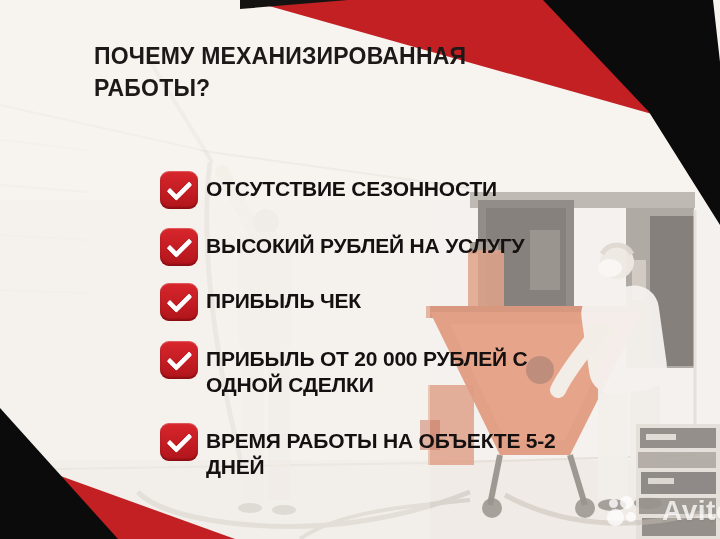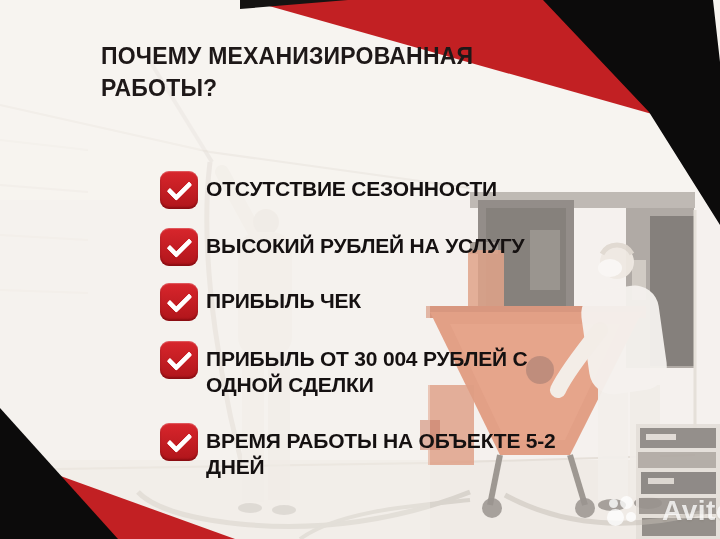--- a/index.html
+++ b/index.html
@@ -23,21 +23,21 @@
   .black-sliver{background:#151312;
     clip-path:polygon(240px 0,348px 0,240px 9px);}
   .black-tr{background:var(--shape-black,#0c0b0b);
     clip-path:polygon(543px 0,713px 0,720px 62px,720px 225px,649px 112px);}
   .red-bottom{background:var(--accent-red,#c22023);
     clip-path:polygon(55px 474px,235px 539px,95px 539px);}
   .black-bl{background:var(--shape-black,#0c0b0b);
     clip-path:polygon(0 408px,118px 539px,0 539px);}
 
   .headline{
-    position:absolute;left:101px;top:40px;z-index:5;
+    position:absolute;left:94px;top:40px;z-index:5;
     color:var(--text-color,#1e1818);
     font-size:23px;line-height:32px;font-weight:700;letter-spacing:.2px;
   }
   .benefits{position:absolute;left:0;top:0;width:720px;height:476px;z-index:5;}
   .row{position:absolute;left:160px;display:flex;align-items:flex-start;}
   .row.r1{top:171px}.row.r2{top:228px}.row.r3{top:283px}.row.r4{top:341px}.row.r5{top:423px}
   .check{
     position:relative;flex:0 0 auto;width:38px;height:38px;border-radius:9px;
     background:linear-gradient(180deg,var(--checkbox-red-top,#d8262c),var(--checkbox-red-bottom,#b0151b));
     box-shadow:inset 0 -2px 2px rgba(90,5,8,.45), inset 0 1px 1px rgba(255,255,255,.25);
@@ -169,21 +169,21 @@
     <div class="row r2">
       <span class="check"></span>
       <div class="label">ВЫСОКИЙ РУБЛЕЙ НА УСЛУГУ</div>
     </div>
     <div class="row r3">
       <span class="check"></span>
       <div class="label">ПРИБЫЛЬ ЧЕК</div>
     </div>
     <div class="row r4">
       <span class="check"></span>
-      <div class="label">ПРИБЫЛЬ ОТ 30 004 РУБЛЕЙ С
+      <div class="label">ПРИБЫЛЬ ОТ 20 000 РУБЛЕЙ С
 ОДНОЙ СДЕЛКИ</div>
     </div>
     <div class="row r5">
       <span class="check"></span>
       <div class="label">ВРЕМЯ РАБОТЫ НА ОБЪЕКТЕ 5-2
 ДНЕЙ</div>
     </div>
   </div>
 
   <div class="watermark">

